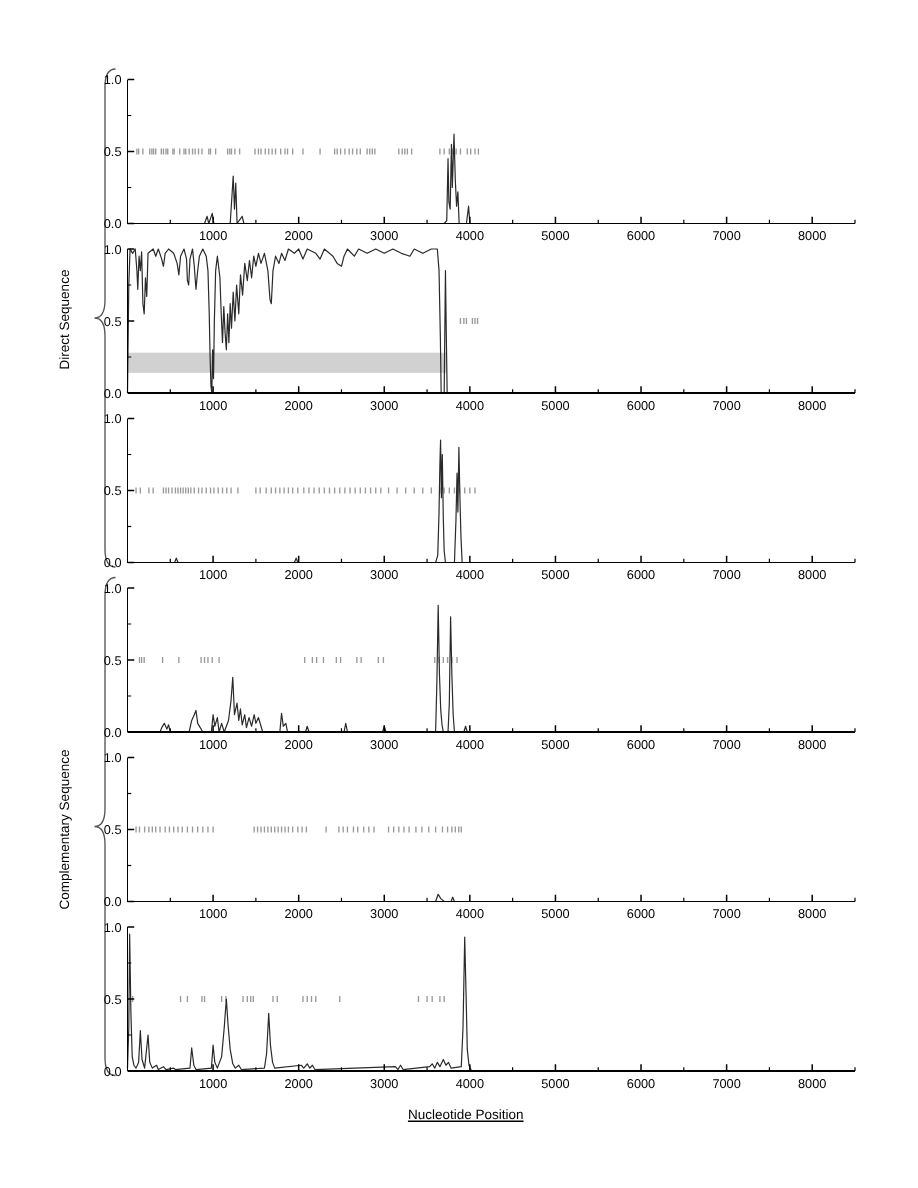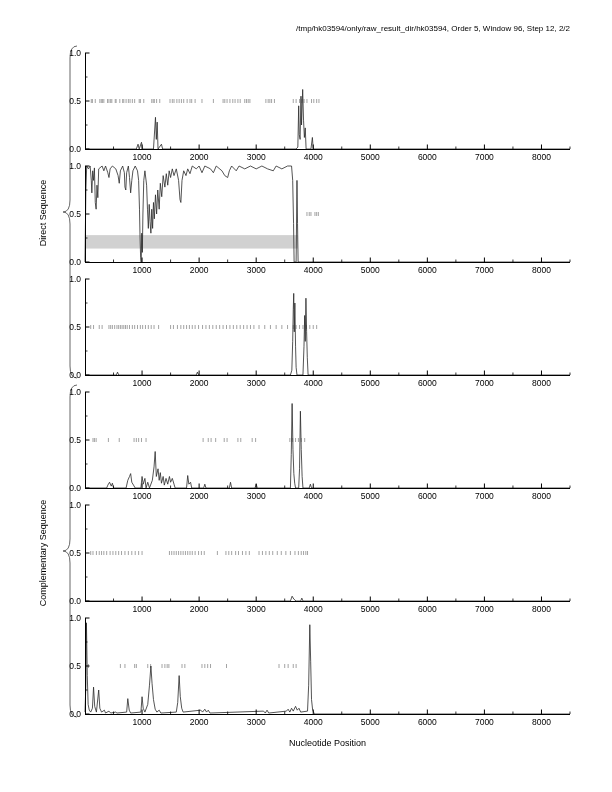--- a/index.html
+++ b/index.html
@@ -1,36 +1,35 @@
 <!DOCTYPE html>
 <html><head>
 <meta charset="utf-8">
 <style>
   html,body{margin:0;padding:0;background:#ffffff;}
   #page{position:relative;width:612px;height:792px;background:#ffffff;overflow:hidden;
         font-family:"Liberation Sans","DejaVu Sans",sans-serif;color:#000;}
   .plot-title{position:absolute;left:85px;top:24px;width:485px;text-align:right;
         font-size:8px;letter-spacing:0px;color:#000;white-space:nowrap;}
   .panel-svg{position:absolute;left:50px;width:535px;height:120px;}
-  .xlabel{position:absolute;left:85px;top:738px;width:485px;text-align:center;
-        font-size:9px;color:#000;}
+  .xlabel{position:absolute;left:68px;top:738px;width:485px;text-align:center;
+        font-size:9px;color:#000;text-decoration:underline;}
   .group-label{position:absolute;width:300px;height:14px;text-align:center;
         font-size:9px;color:#000;transform:rotate(-90deg);}
   .group-label.top{left:-105px;top:206px;}
   .group-label.bottom{left:-105px;top:546px;}
   .brace-svg{position:absolute;left:58px;width:20px;}
   .brace-svg.top{top:44px;height:336px;}
   .brace-svg.bottom{top:383px;height:336px;}
 </style>
 </head>
 <body>
 
 <div id="page">
 
-  <div class="plot-title">/tmp/hk03594/only/raw_result_dir/hk03594, Order 5, Window 96, Step 12, 2/2</div>
 
   <svg class="brace-svg top" viewBox="0 0 20 336" aria-hidden="true">
       <path d="M 19 2 Q 12 2 12 14 L 12 156 Q 12 168 5 168 Q 12 168 12 180 L 12 322 Q 12 334 19 334" fill="none" stroke="#555" stroke-width="0.9"></path>
     </svg>
   <svg class="brace-svg bottom" viewBox="0 0 20 336" aria-hidden="true">
       <path d="M 19 2 Q 12 2 12 14 L 12 156 Q 12 168 5 168 Q 12 168 12 180 L 12 322 Q 12 334 19 334" fill="none" stroke="#555" stroke-width="0.9"></path>
     </svg>
 
   <div class="group-label top">Direct Sequence</div>
   <div class="group-label bottom">Complementary Sequence</div>

